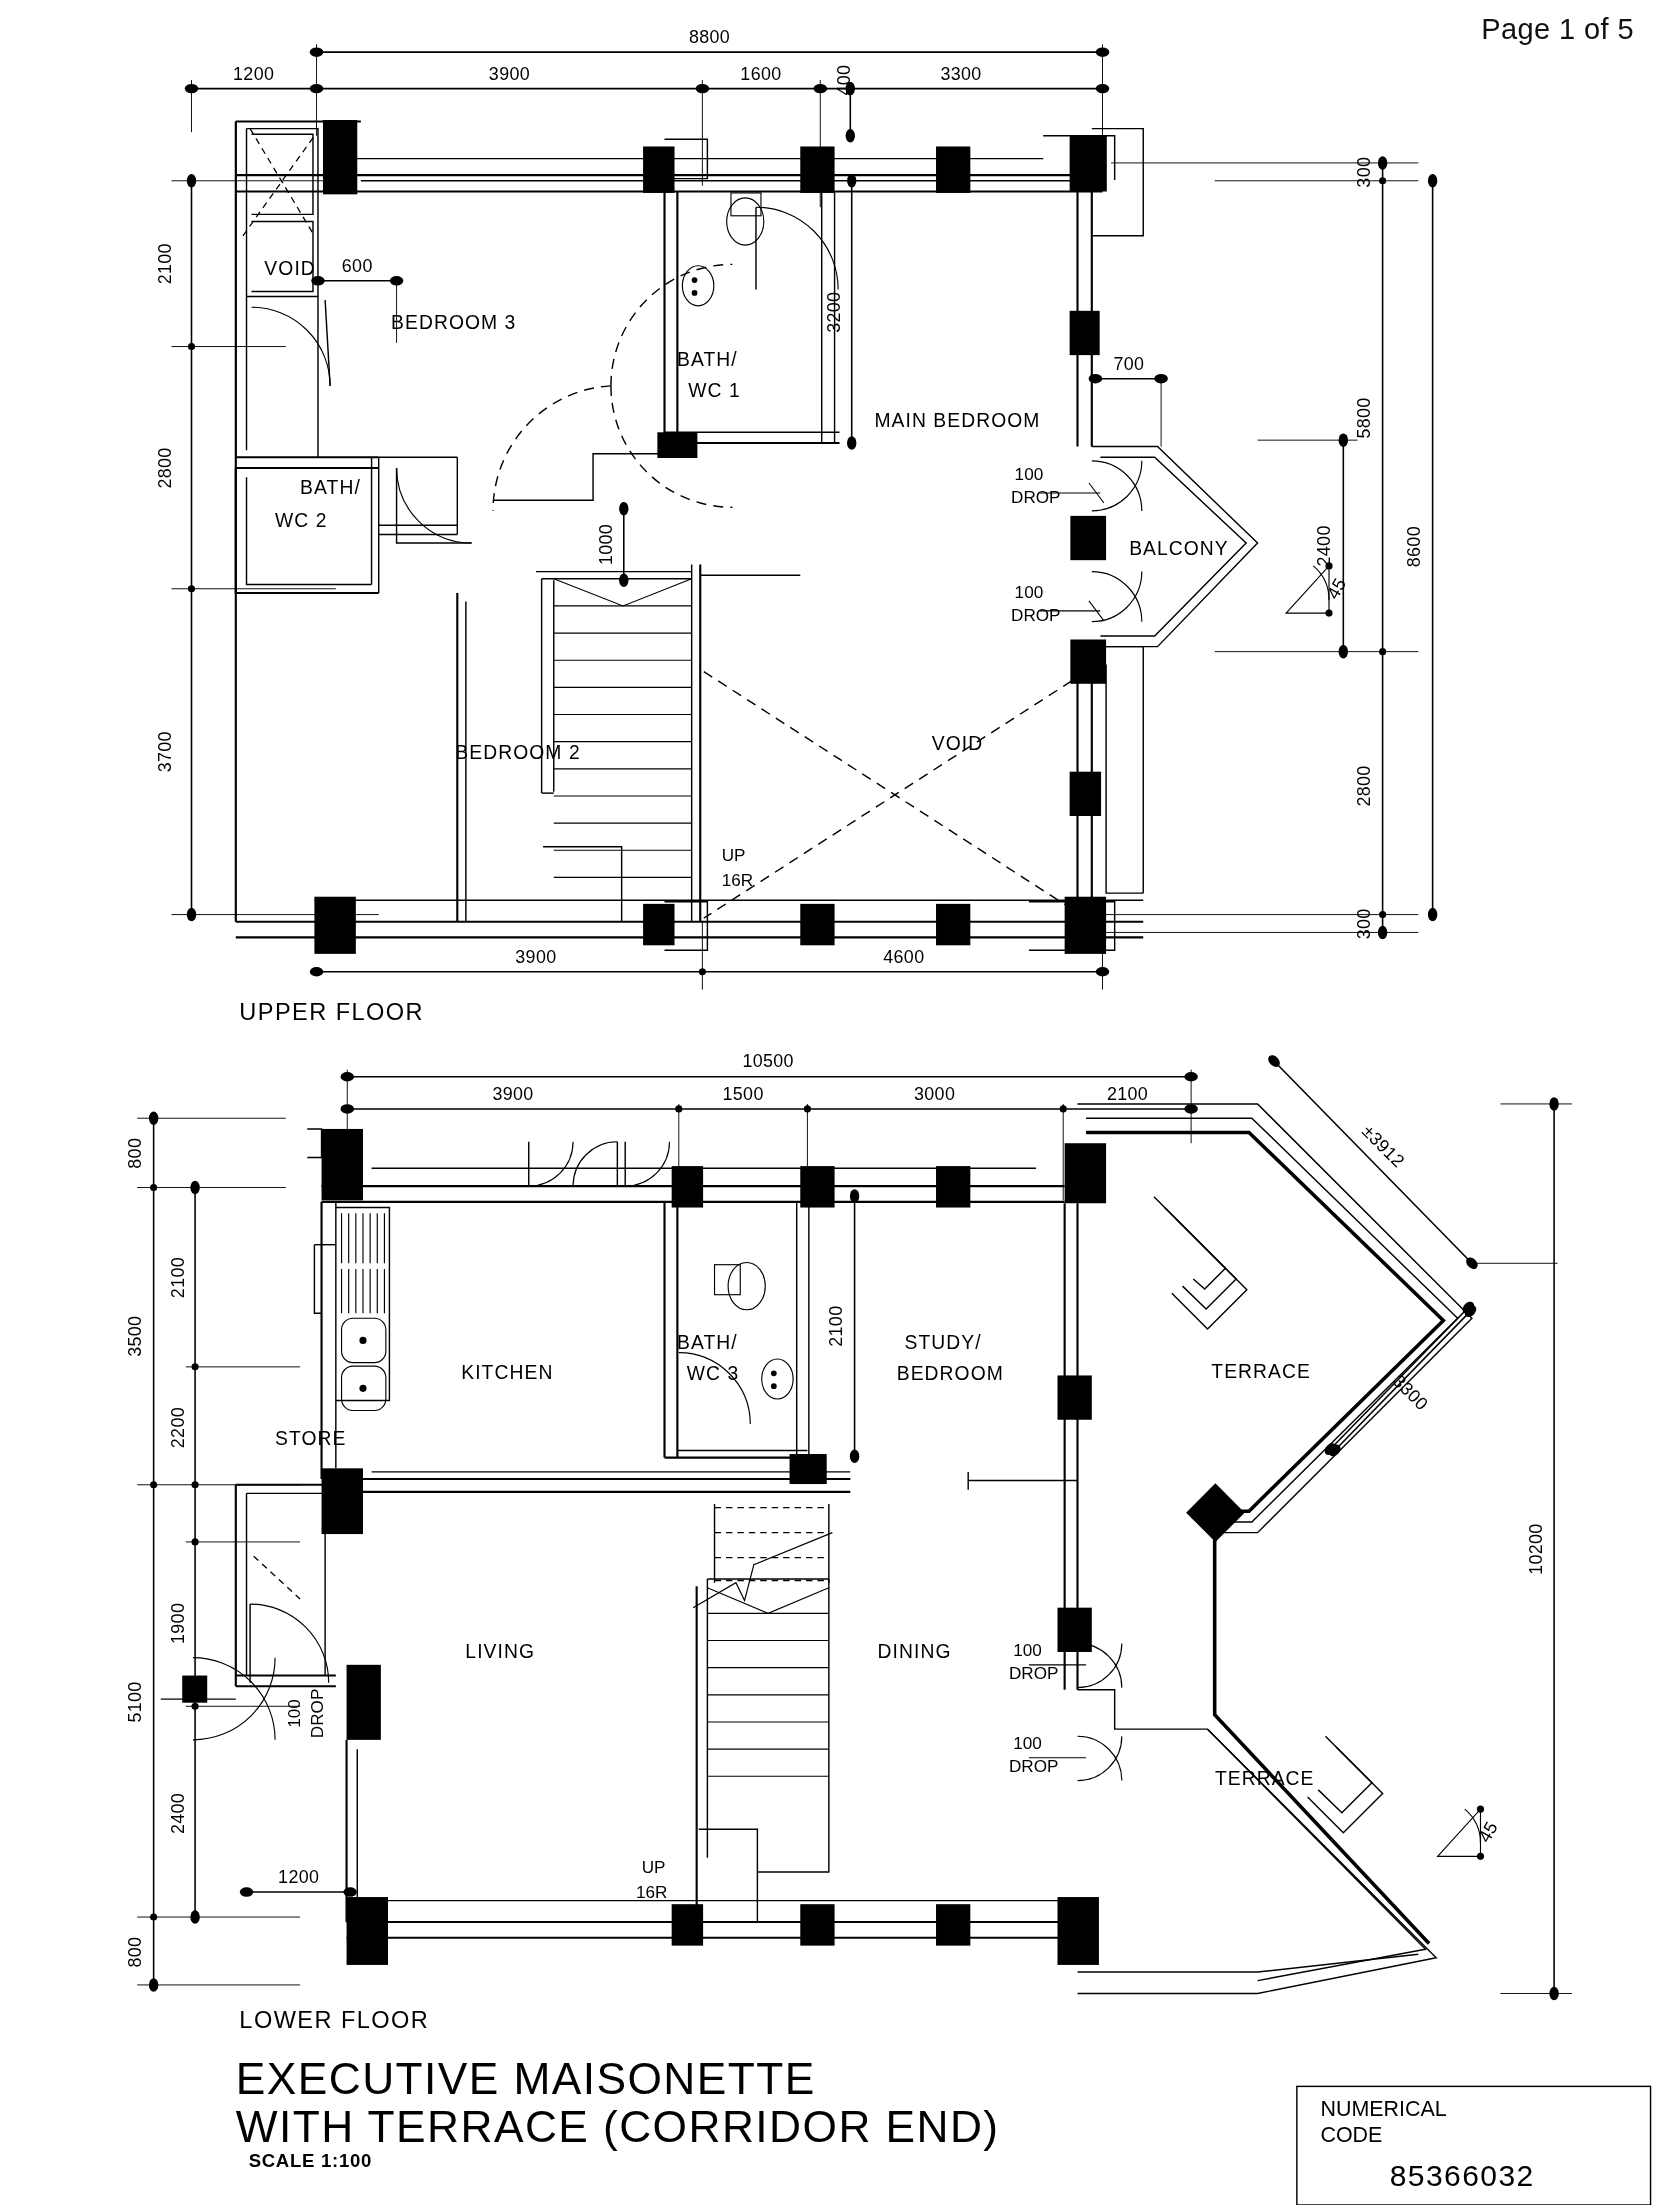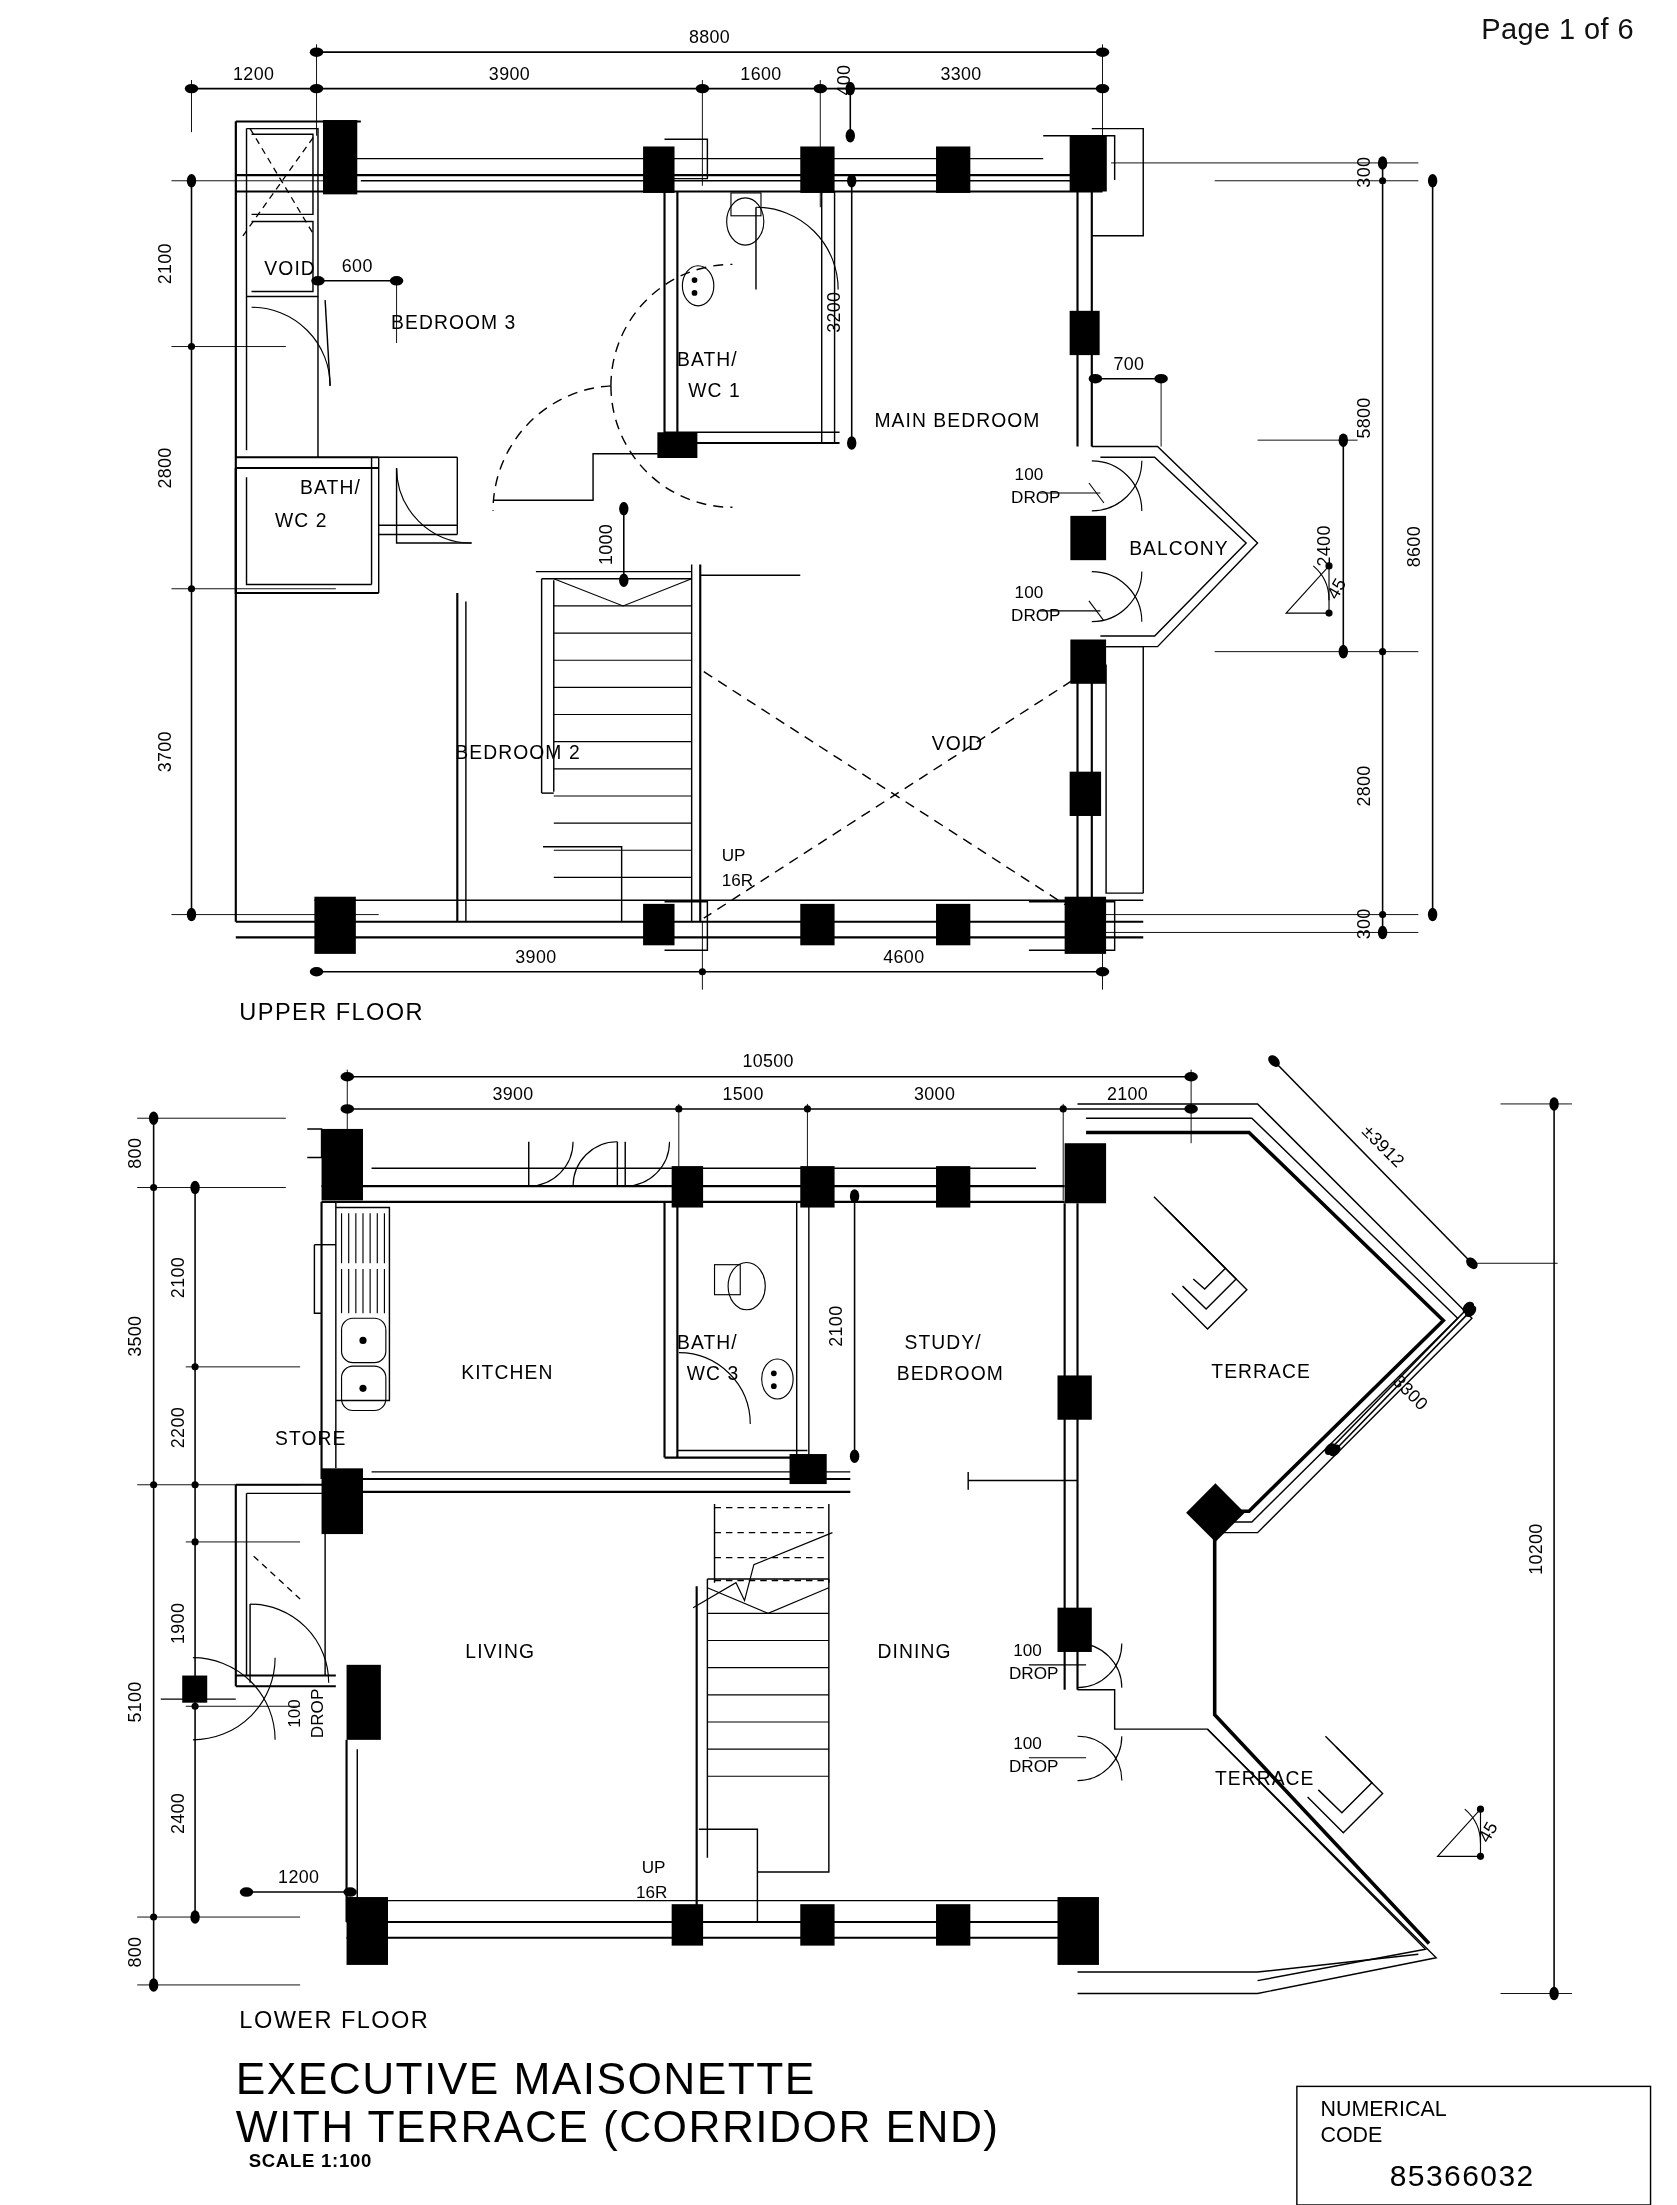--- a/index.html
+++ b/index.html
@@ -27,21 +27,21 @@
       font-size:30px;fill:#000;}
   .ncv{font-family:"Liberation Sans",sans-serif;font-size:42px;fill:#000;letter-spacing:2px;}
   .drop{font-family:"Liberation Sans Narrow","Liberation Sans",sans-serif;
         font-size:24px;fill:#000;}
 </style>
 </head>
 <body>
 
 <div class="pg">
 
-  <div class="page-num">Page 1 of 6</div>
+  <div class="page-num">Page 1 of 5</div>
 
   <svg width="1677" height="2205" viewBox="0 0 2347 3086">
     <defs>
       <style>
         .w  { stroke:#000; fill:none; stroke-width:3; }
         .w2 { stroke:#000; fill:none; stroke-width:2; }
         .w1 { stroke:#000; fill:none; stroke-width:1.6; }
         .thk{ stroke:#000; fill:none; stroke-width:5; }
         .col{ fill:#000; }
         .dl { stroke:#000; fill:none; stroke-width:2.2; }

